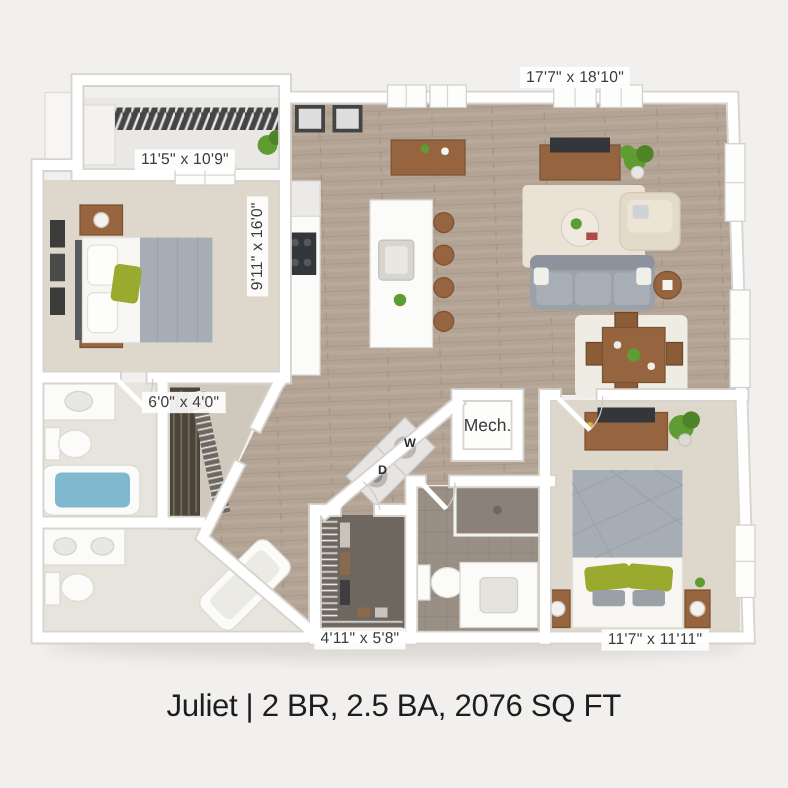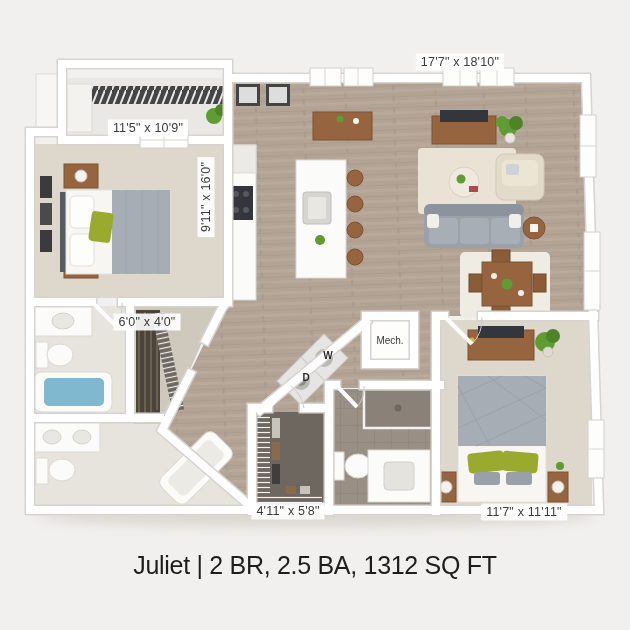--- a/index.html
+++ b/index.html
@@ -47,21 +47,21 @@
   .dim{
     position:absolute;transform:translate(-50%,-50%);
     background:rgba(255,255,255,.9);
     color:var(--labelText,#3b3b3b);
     font-size:12.5px;line-height:1.2;padding:1px 5px;
     white-space:nowrap;letter-spacing:.2px;
   }
   .dim.vert{transform:translate(-50%,-50%) rotate(-90deg);}
   .lab-mech{
     position:absolute;transform:translate(-50%,-50%);
-    color:#3b3b3b;font-size:10px;white-space:nowrap;
+    color:#3b3b3b;font-size:14px;white-space:nowrap;
   }
   .lab-wd{
     position:absolute;transform:translate(-50%,-50%);
     color:#2b2b2b;font-size:10px;font-weight:bold;
   }
   .caption{
     position:absolute;left:50%;top:551px;transform:translateX(-50%);
     font-size:25px;letter-spacing:-.3px;white-space:nowrap;
     color:var(--captionText,#1d1d1d);
   }
@@ -332,15 +332,15 @@
 <div class="dim" style="left:148px;top:128px;">11'5" x 10'9"</div>
 <div class="dim" style="left:460px;top:62px;">17'7" x 18'10"</div>
 <div class="dim vert" style="left:206px;top:197px;">9'11" x 16'0"</div>
 <div class="dim" style="left:147px;top:322px;">6'0" x 4'0"</div>
 <div class="dim" style="left:288px;top:511px;">4'11" x 5'8"</div>
 <div class="dim" style="left:524px;top:512px;">11'7" x 11'11"</div>
 <div class="lab-mech" style="left:390px;top:340px;">Mech.</div>
 <div class="lab-wd" style="left:328px;top:355px;">W</div>
 <div class="lab-wd" style="left:306px;top:377px;">D</div>
 
-<div class="caption">Juliet | 2 BR, 2.5 BA, 1312 SQ FT</div>
+<div class="caption">Juliet | 2 BR, 2.5 BA, 2076 SQ FT</div>
 
 </div>
 
 </body></html>

